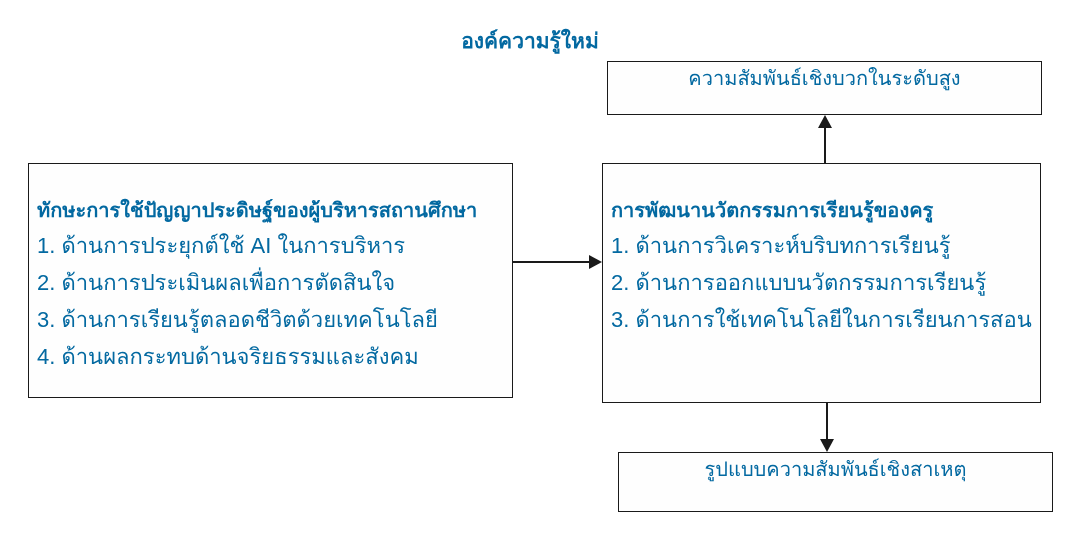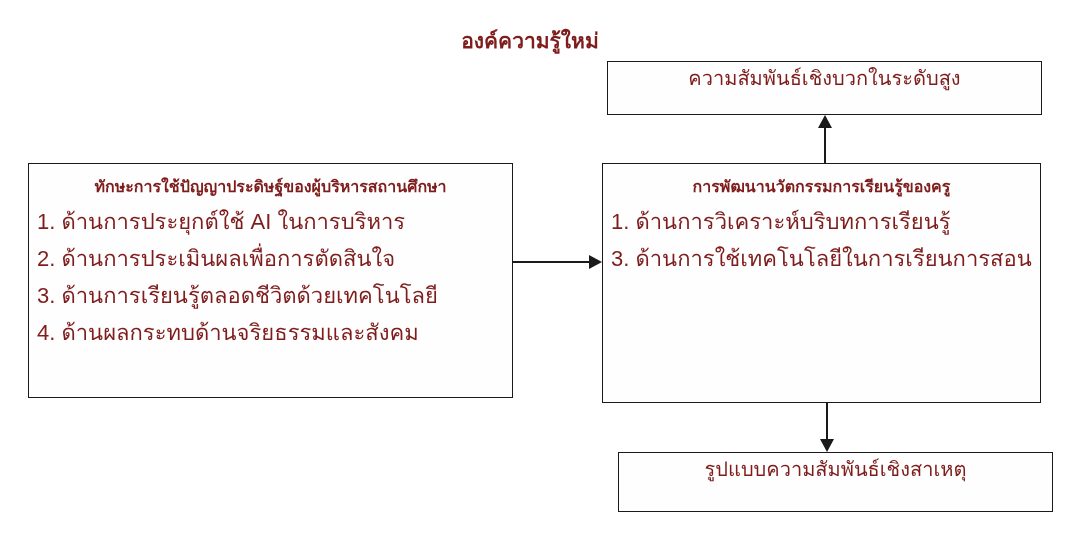--- a/index.html
+++ b/index.html
@@ -6,21 +6,21 @@
     margin: 0;
     padding: 0;
     background: #ffffff;
   }
   .canvas {
     position: relative;
     width: 1072px;
     height: 541px;
     background: #ffffff;
     font-family: "Liberation Sans", sans-serif;
-    color: #7f1d1d;
+    color: #0369a1;
     overflow: hidden;
   }
   .diagram-heading {
     position: absolute;
     left: 430px;
     top: 24px;
     width: 200px;
     text-align: center;
     font-size: 21px;
     font-weight: bold;
@@ -50,25 +50,26 @@
     left: 28px; top: 163px;
     width: 485px; height: 235px;
     padding: 6px 8px 0 8px;
   }
   .box-right {
     left: 602px; top: 163px;
     width: 439px; height: 240px;
     padding: 6px 8px 0 8px;
   }
   .box-title {
-    text-align: center;
+    text-align: left;
     font-weight: bold;
-    font-size: 16px;
+    font-size: 20px;
     line-height: 33px;
     white-space: nowrap;
+    margin-top: 24px;
   }
   .box-item {
     font-size: 22px;
     line-height: 37px;
     white-space: nowrap;
   }
   
   .arrow { position: absolute; }
   .arrow .shaft { position: absolute; background: #1a1a1a; }
   .arrow .head { position: absolute; width: 0; height: 0; }
@@ -115,20 +116,21 @@
     <div class="box-title">ทักษะการใช้ปัญญาประดิษฐ์ของผู้บริหารสถานศึกษา</div>
     <div class="box-item">1. ด้านการประยุกต์ใช้ AI ในการบริหาร</div>
     <div class="box-item">2. ด้านการประเมินผลเพื่อการตัดสินใจ</div>
     <div class="box-item">3. ด้านการเรียนรู้ตลอดชีวิตด้วยเทคโนโลยี</div>
     <div class="box-item">4. ด้านผลกระทบด้านจริยธรรมและสังคม</div>
   </div>
 
   <div class="box box-right">
     <div class="box-title">การพัฒนานวัตกรรมการเรียนรู้ของครู</div>
     <div class="box-item">1. ด้านการวิเคราะห์บริบทการเรียนรู้</div>
+    <div class="box-item">2. ด้านการออกแบบนวัตกรรมการเรียนรู้</div>
     <div class="box-item">3. ด้านการใช้เทคโนโลยีในการเรียนการสอน</div>
   </div>
 
   <div class="box box-bottom centered">
     <span>รูปแบบความสัมพันธ์เชิงสาเหตุ</span>
   </div>
 
   <div class="arrow arrow-h">
     <div class="shaft"></div>
     <div class="head"></div>

